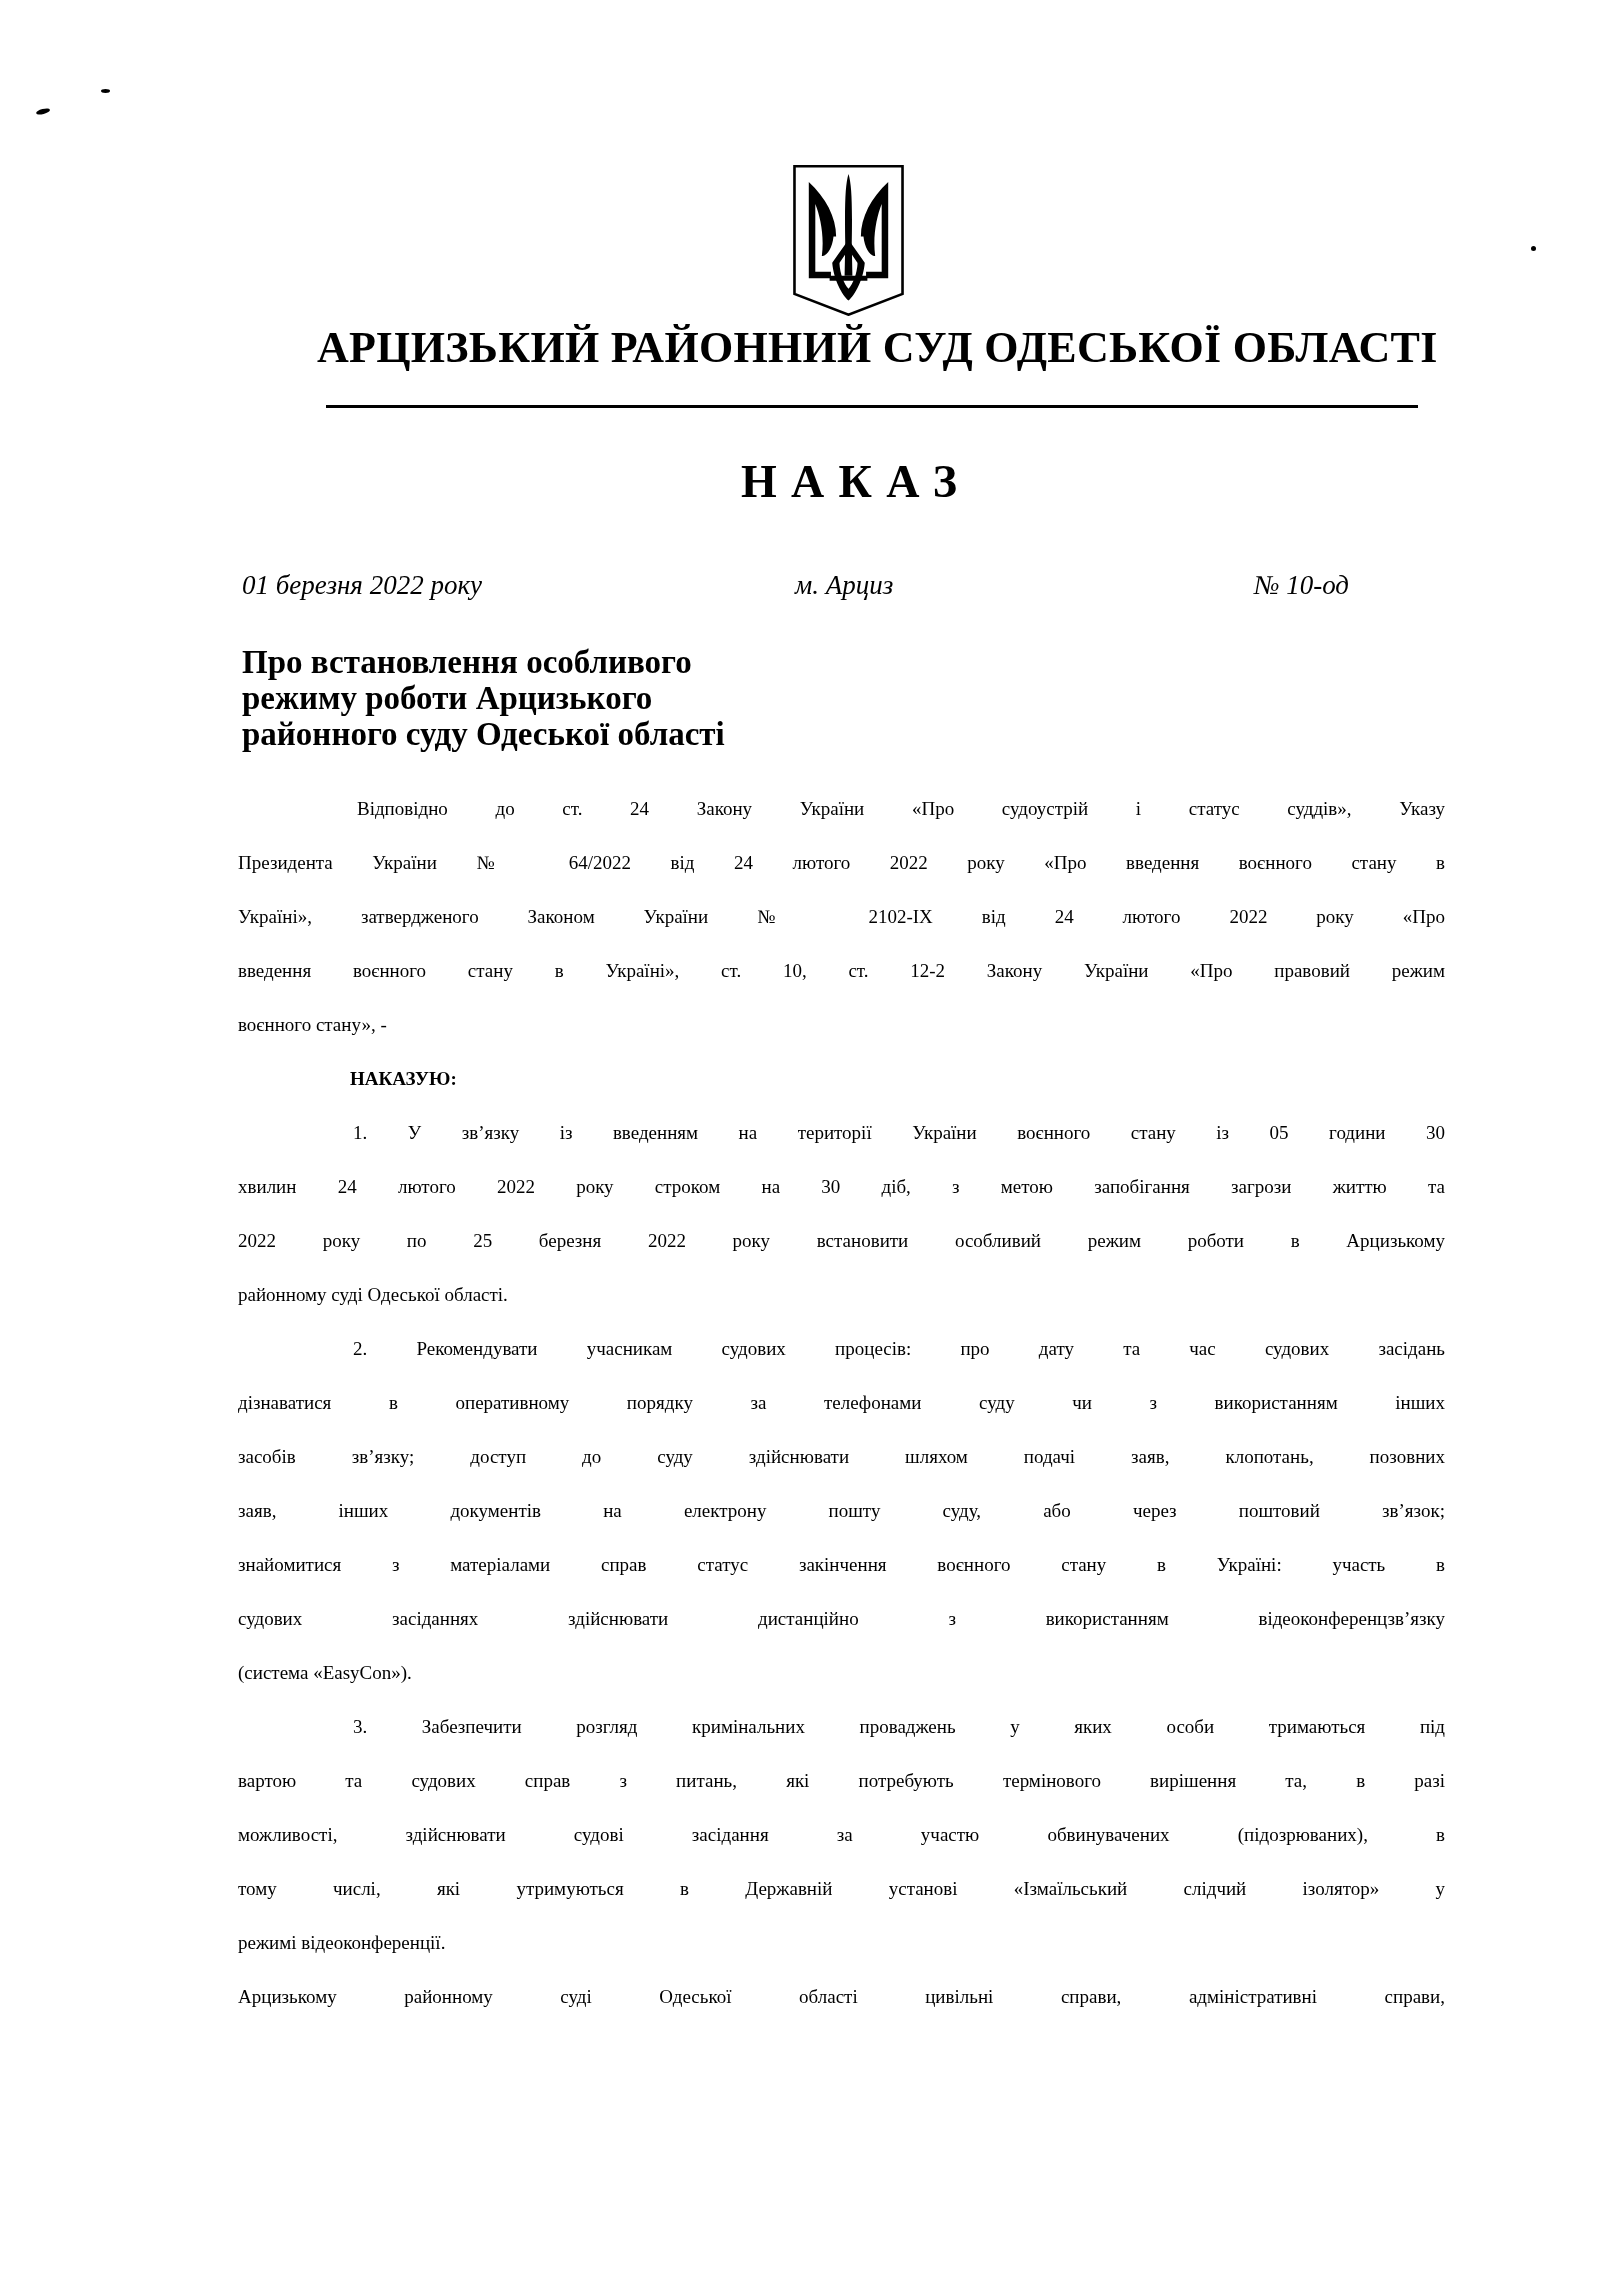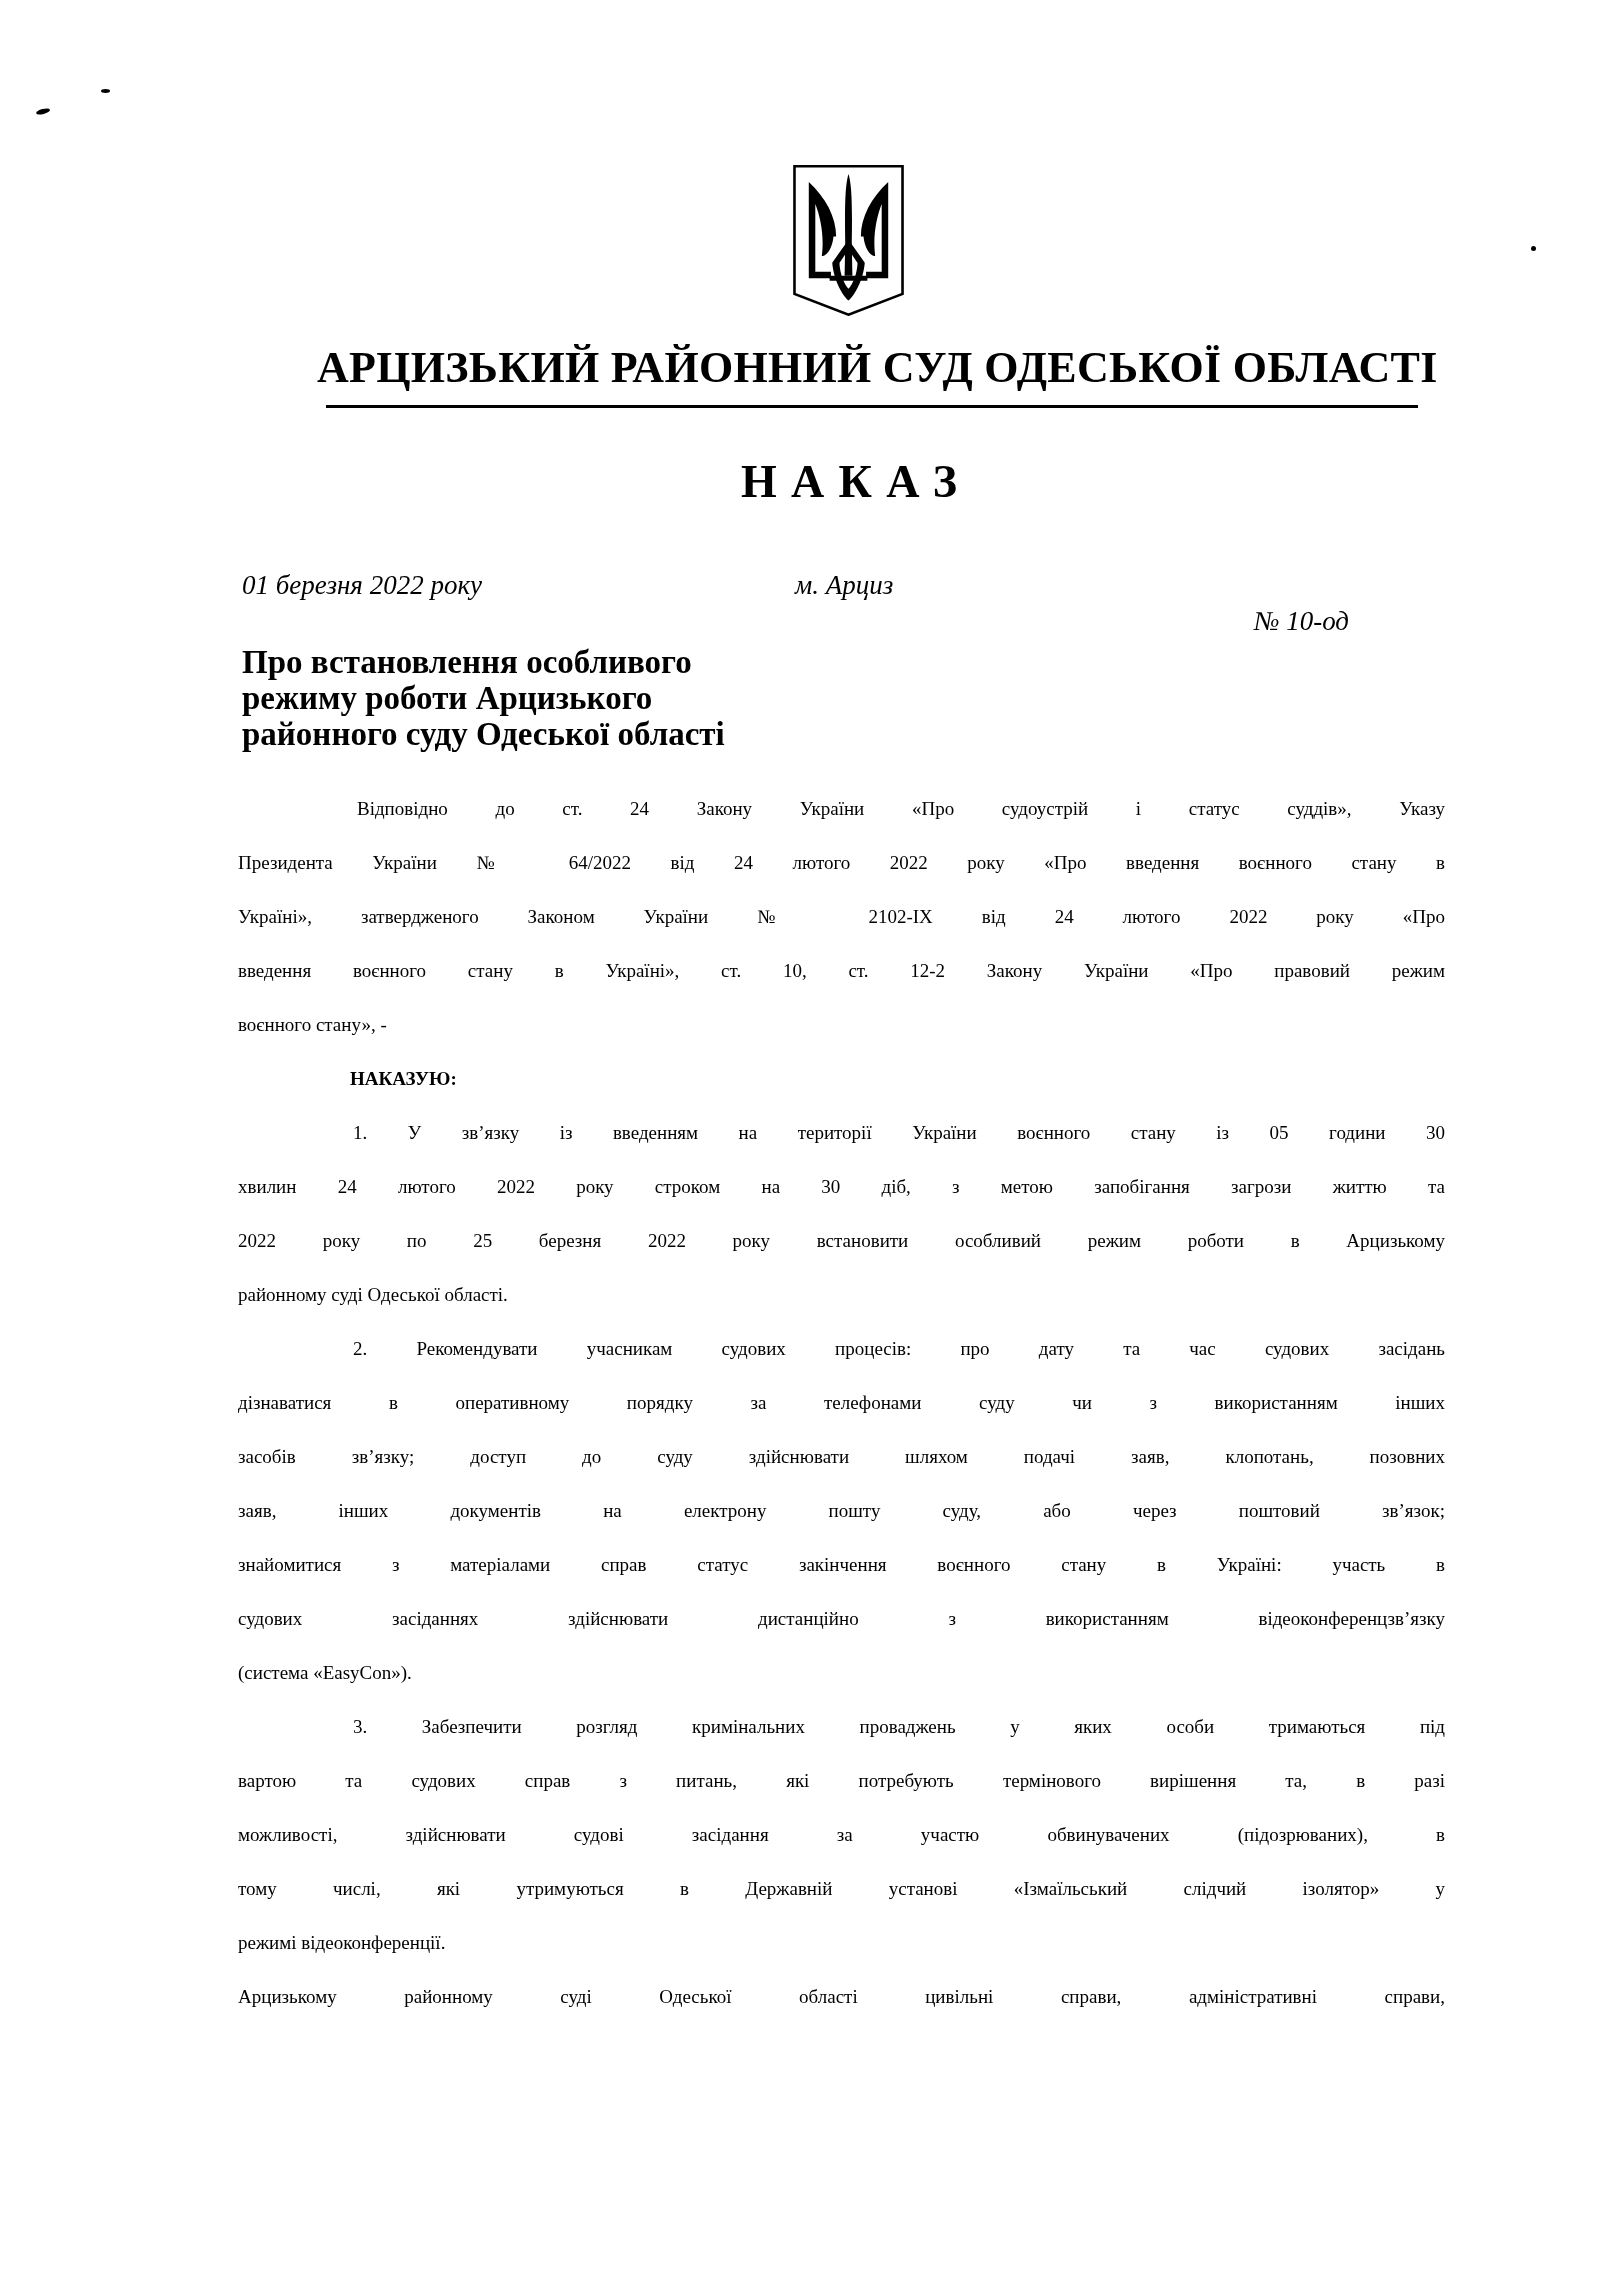--- a/index.html
+++ b/index.html
@@ -1,26 +1,26 @@
 <!DOCTYPE html>
 <html style="font-size:10.4px"><head>
 <meta charset="utf-8">
 <style>
   html, body { margin: 0; padding: 0; background: #ffffff; }
   body { width: 1616px; height: 2284px; position: relative; overflow: hidden; }
   .page { position: absolute; left: 0; top: 0; width: 1616px; height: 2284px; background: #ffffff; color: #000; font-family: "Liberation Serif", "DejaVu Serif", serif; }
   .abs { position: absolute; white-space: nowrap; }
   .emblem { position: absolute; left: 793px; top: 165px; width: 111px; height: 151px; }
-  .court-title { left: 317px; top: 322px; width: 1064px; font-size: 44px; font-weight: bold; line-height: 52px; text-align: right; letter-spacing: 0.3px; margin-top: 20px; }
+  .court-title { left: 317px; top: 322px; width: 1064px; font-size: 44px; font-weight: bold; line-height: 52px; text-align: right; letter-spacing: 0.3px; }
   .rule { position: absolute; left: 326px; top: 405px; width: 1092px; height: 2.6px; background: #000; }
   .doc-type { left: 741px; top: 456px; width: 202px; font-size: 46px; font-weight: bold; line-height: 52px; letter-spacing: 14.3px; }
   .meta { top: 568px; font-size: 27px; line-height: 34px; font-style: italic; }
   .meta-date { left: 242px; }
   .meta-city { left: 795px; }
-  .meta-number { left: 1254px; margin-top: 36px; }
+  .meta-number { left: 1254px; }
   .subject { position: absolute; left: 242px; top: 644px; font-size: 33px; font-weight: bold; line-height: 36px; }
   .subject div { white-space: nowrap; }
   .body { position: absolute; left: 238px; top: 782px; width: 1207px; font-size: 19px; line-height: 54px; text-align: justify; text-align-last: left; }
   .line { display: block; text-align: justify; text-align-last: justify; white-space: normal; }
   .line.last { text-align-last: left; }
   .speck { position: absolute; background: #000; border-radius: 50%; }
 </style>
 </head>
 <body>
 

